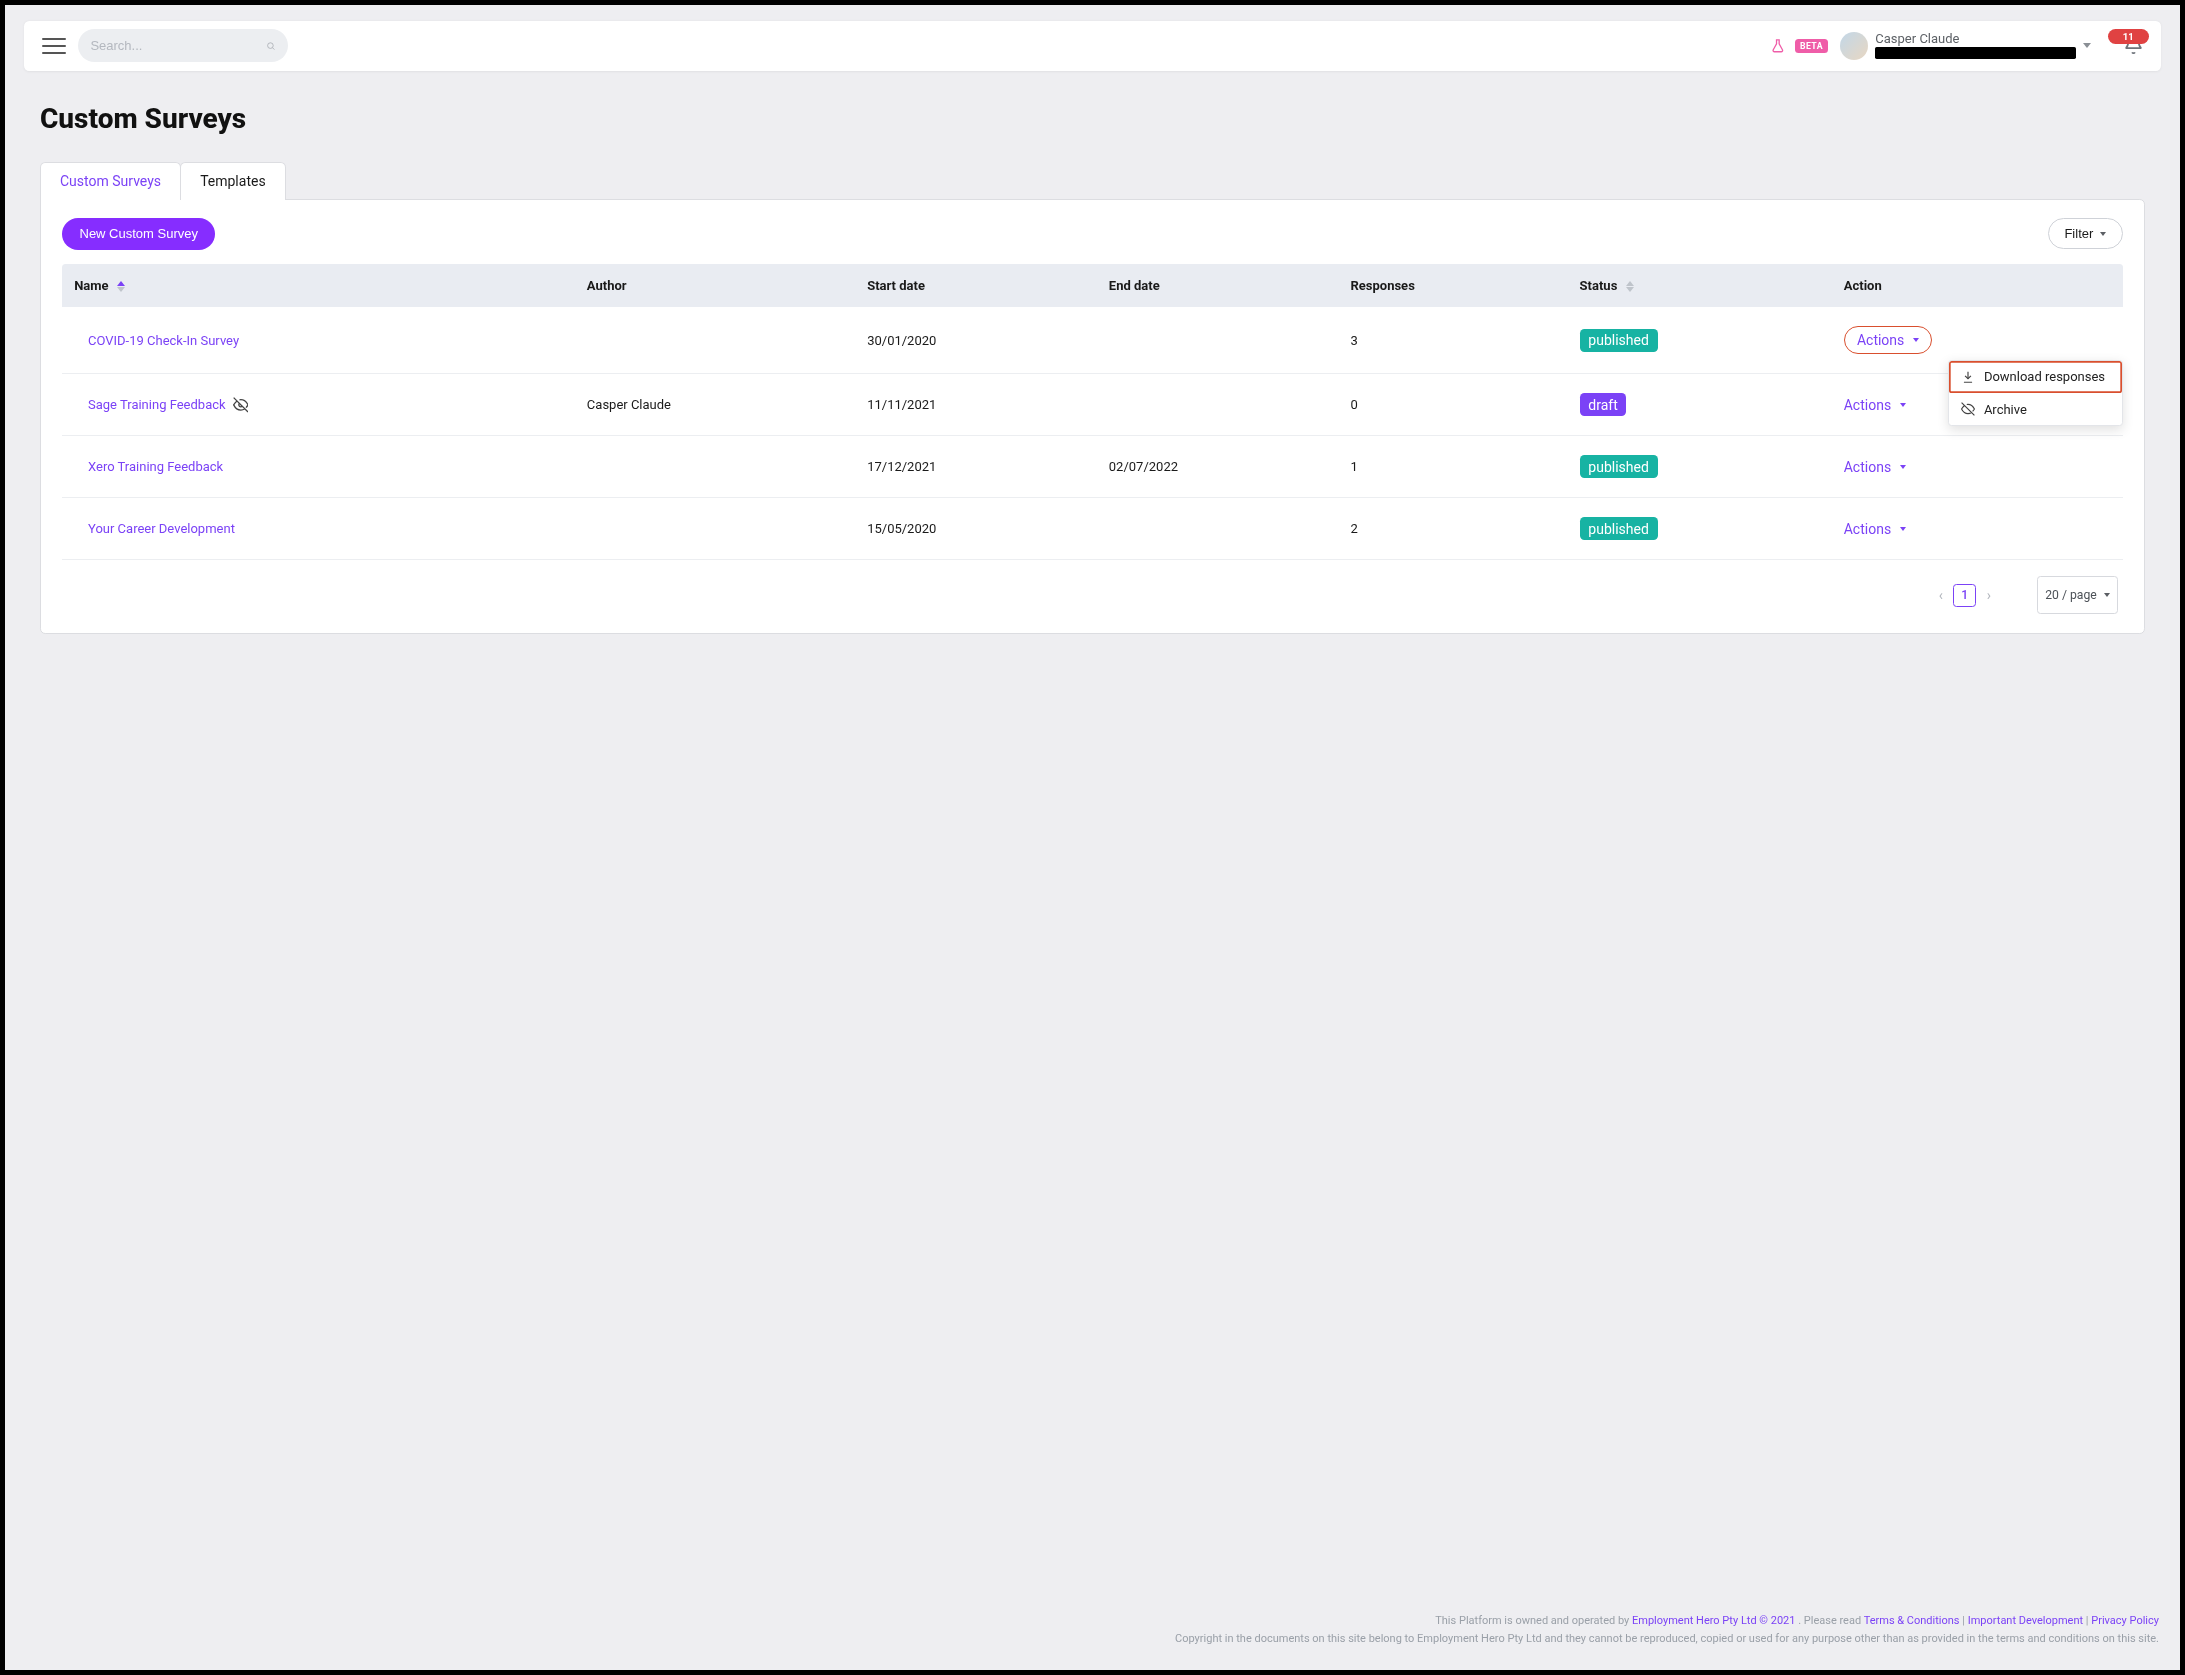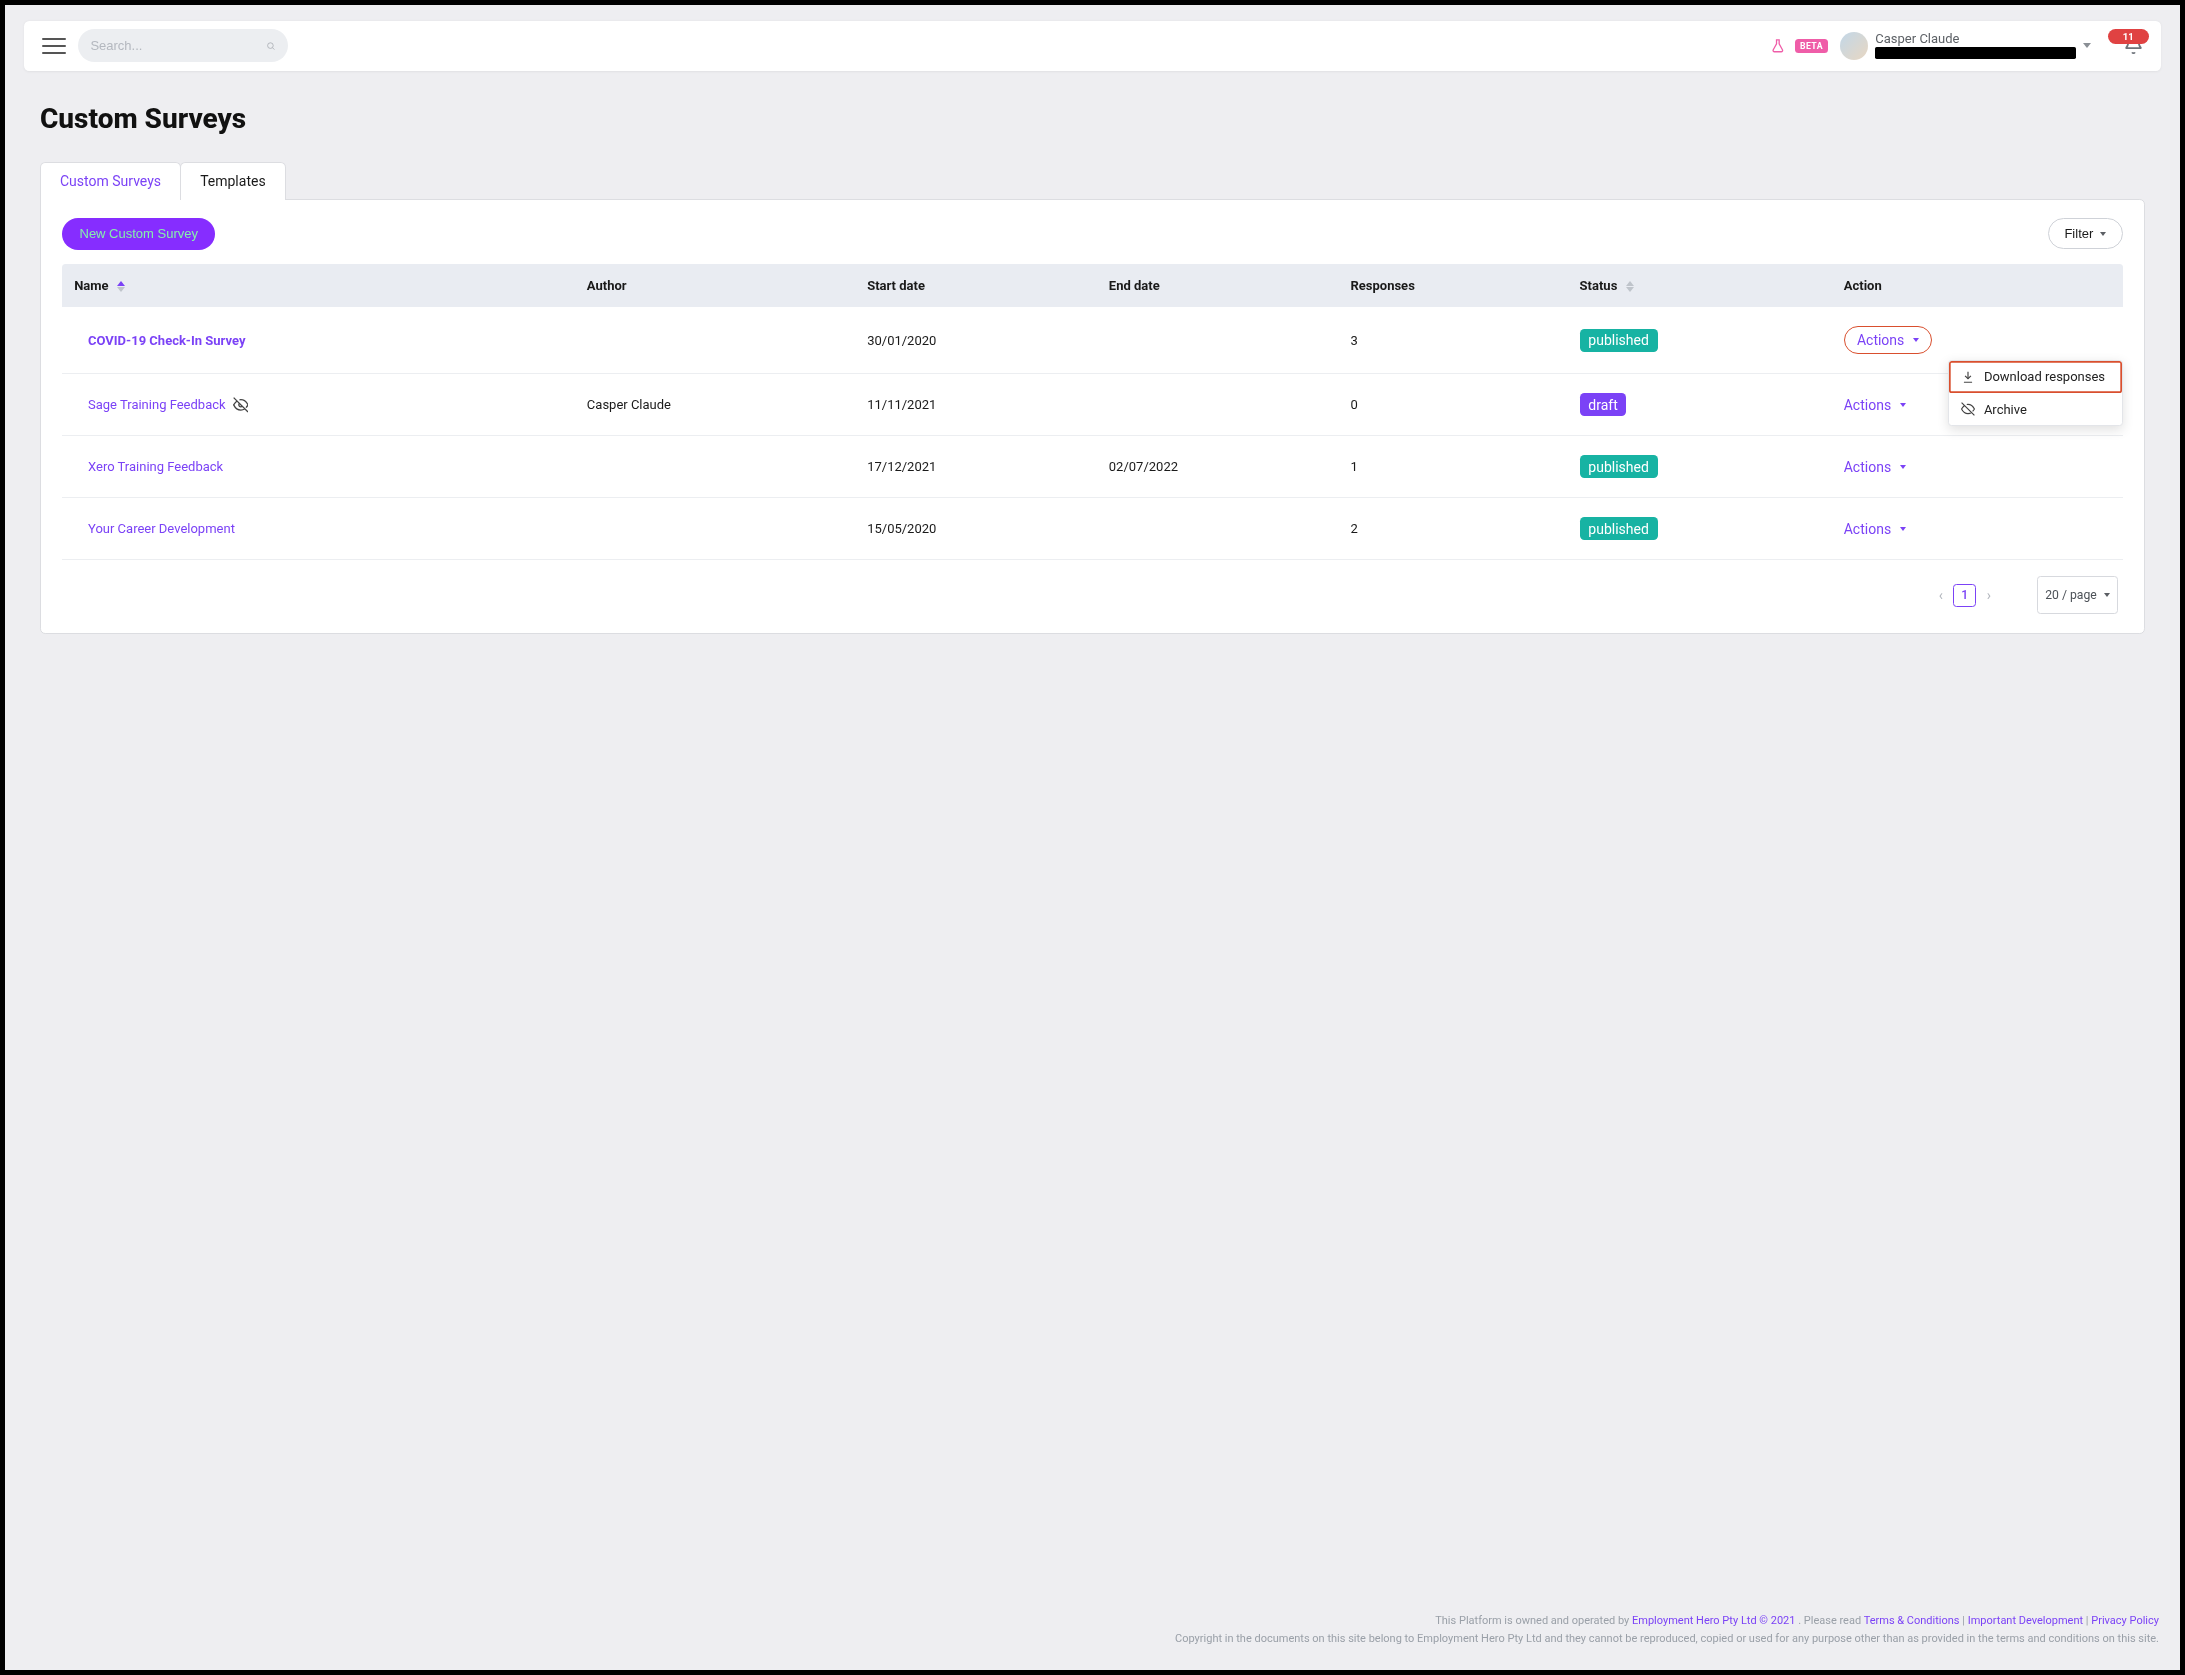--- a/index.html
+++ b/index.html
@@ -106,21 +106,21 @@
 
   .panel {
     background:#fff; border:0.9px solid #dcdde1; border-radius:0 5.2px 5.2px 5.2px;
     padding:17.5px;
   }
   .panel-inner {
     padding: 0 3.5px;
   }
   .panel-toolbar { display:flex; align-items:center; margin-bottom:14px; }
   .btn-primary {
-    background:#862dff; color:#86efac; border:0; border-radius:873px;
+    background:#862dff; color:#ffffff; border:0; border-radius:873px;
     padding:8.7px 17.5px; font-size:13px; font-weight:500; cursor:pointer;
   }
   .btn-outline {
     background:#fff; color:#1a1a1a; border:0.9px solid #cfd2d8; border-radius:873px;
     padding:7px 15.7px; font-size:13px; cursor:pointer;
     display:inline-flex; align-items:center; gap:7px;
   }
   .chev-down {
     width:0; height:0; border-left:3.5px solid transparent; border-right:3.5px solid transparent;
     border-top:4.4px solid #5b5f64;
@@ -295,21 +295,21 @@
                   <span class="sort-indicator">
                     <span class="tri-up"></span>
                       <span class="tri-down"></span>
                   </span>
                 </th>
                 <th>Action</th>
               </tr>
             </thead>
             <tbody id="rows">
                 <tr>
-                  <td class="link" style="padding-left: 26px; font-weight: bold;">COVID-19 Check-In Survey</td>
+                  <td class="link" style="padding-left: 26px;">COVID-19 Check-In Survey</td>
                   <td></td>
                   <td>30/01/2020</td>
                   <td></td>
                   <td>3</td>
                   <td><span class="pill published">published</span></td>
                   <td class="cell-with-drop"><span class="actions-btn highlight">
                       <span>Actions</span>
                       <span class="chev-down purple"></span>
                     </span><div class="dropdown" style="right: 0px;">
                       <div class="item highlight">

